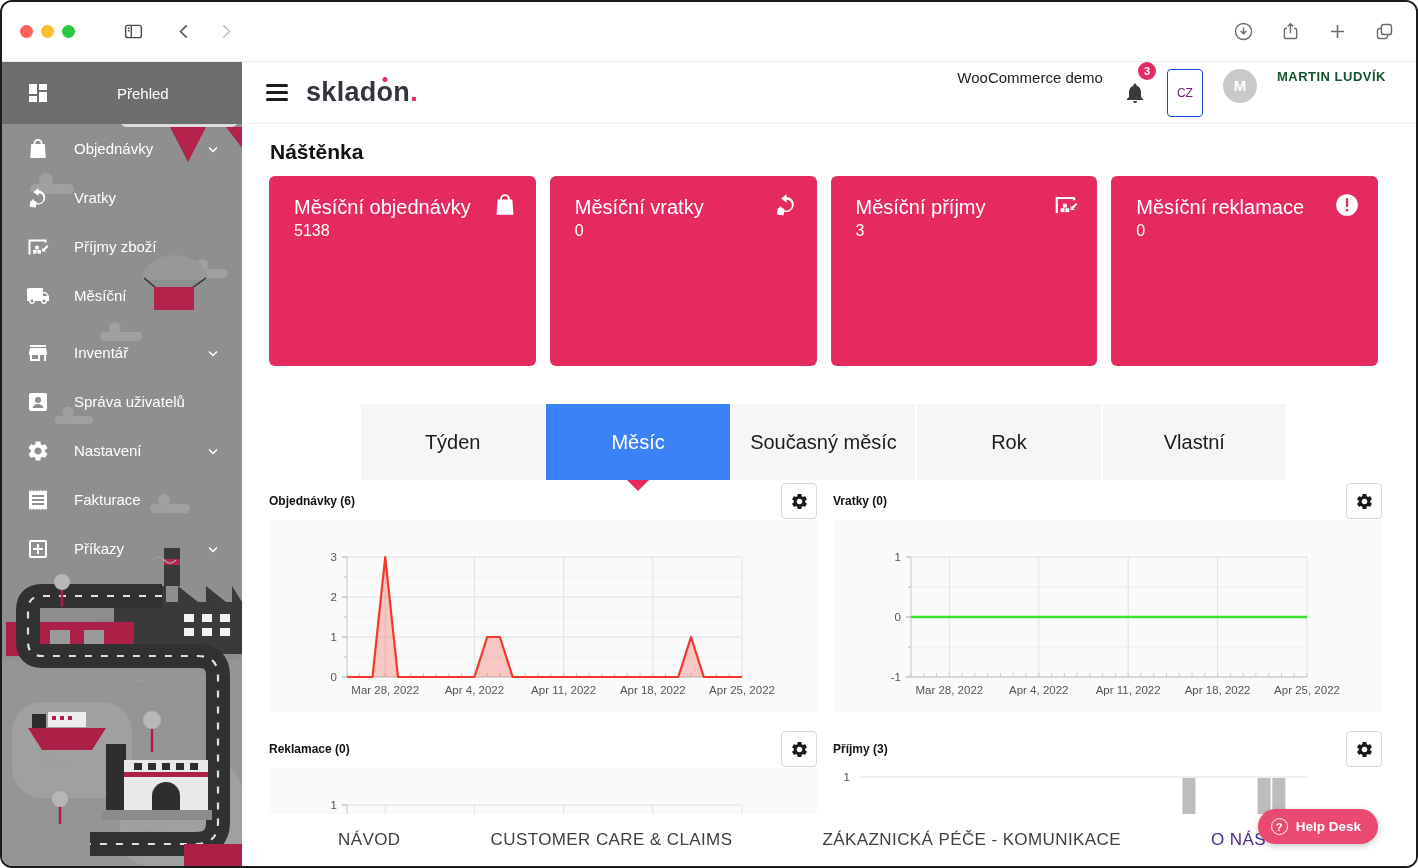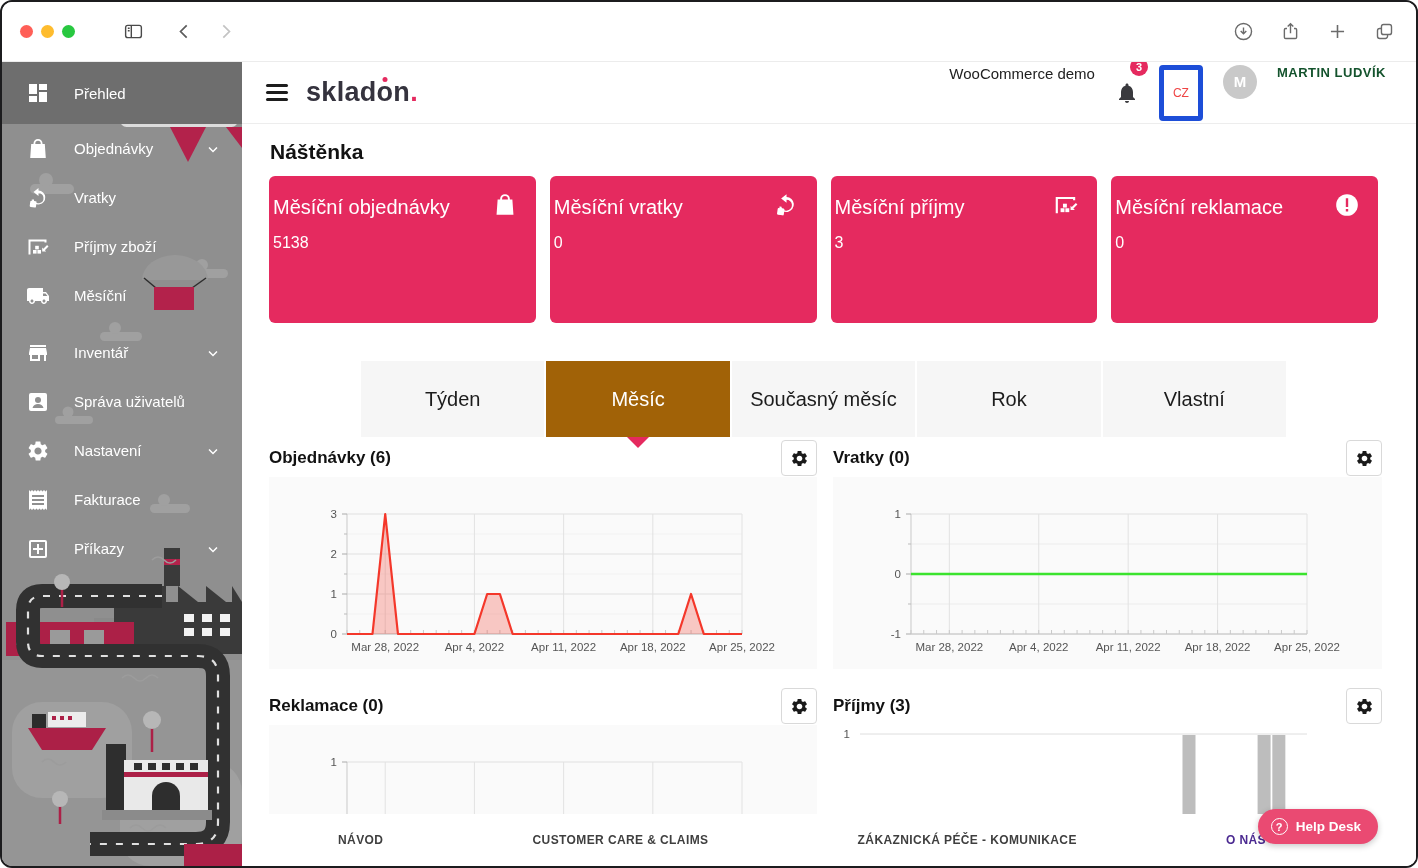--- a/index.html
+++ b/index.html
@@ -14,21 +14,21 @@
   .tb-toggle{margin-left:40px;color:#4a4a4a;}
   .tb-back{margin-left:30px;color:#5c5c5c;}
   .tb-fwd{margin-left:20px;color:#c3c3c3;}
   .tb-right{margin-left:auto;display:flex;align-items:center;gap:26px;color:#5f5f5f;}
   
   .body-row{display:flex;height:804px;}
   .sidebar{position:relative;width:240px;flex-shrink:0;background:#8f8f8f;overflow:hidden;}
   .side-illu{position:absolute;inset:0;pointer-events:none;}
   .side-nav{position:relative;z-index:1;}
   .side-item{height:49px;display:flex;align-items:center;padding:0 20px 0 24px;color:#fff;font-size:15px;cursor:pointer;}
-  .side-item.active{height:62px;background:#6e6e6e;}
+  .side-item.active{height:62px;background:#6e6e6e;gap:43px;}
   .side-item.gap{margin-top:8px;}
   .s-icon{width:24px;height:24px;flex-shrink:0;--cutout:#8f8f8f;}
   .side-item.active .s-icon{--cutout:#6e6e6e;}
   .s-icon svg{width:24px;height:24px;display:block;fill:#fff;}
   .s-label{margin-left:24px;white-space:nowrap;}
   .chev{margin-left:auto;}
   .chev svg{width:18px;height:18px;display:block;fill:#fff;}
   
   .content{position:relative;flex:1;background:#fff;overflow:hidden;}
   .appbar{height:62px;border-bottom:1px solid #ededed;display:flex;align-items:center;padding:0 30px 0 20px;}
@@ -36,49 +36,49 @@
   .hamburger span{width:22px;height:3px;background:#1d1d1d;border-radius:2px;}
   .logo{font-size:27px;font-weight:800;color:#35333e;letter-spacing:.3px;margin-left:14px;cursor:pointer;}
   .logo .o{position:relative;}
   .logo .o::after{content:'';position:absolute;width:5px;height:5px;border-radius:50%;background:#e52a5f;top:0px;left:50%;transform:translateX(-50%);}
   .logo .dot{color:#e52a5f;}
   .appbar-right{margin-left:auto;display:flex;gap:20px;}
   .store-name{font-size:15px;color:#212121;}
   .bell-wrap{position:relative;background:none;border:none;cursor:pointer;padding:0;}
   .bell-wrap svg{width:24px;height:24px;display:block;fill:#3a3a3e;}
   .badge{position:absolute;top:-7px;right:-9px;min-width:18px;height:18px;border-radius:9px;background:#e52a5f;color:#fff;font-size:11px;font-weight:bold;display:flex;align-items:center;justify-content:center;padding:0 4px;}
-  .lang-btn{border:5px solid #1d4ed8;border-radius:4px;background:#fff;padding:16px 9px;font-size:12px;color:#ef4444;cursor:pointer;font-family:inherit;}
+  .lang-btn{border:1px solid #1d4ed8;border-radius:4px;background:#fff;padding:16px 9px;font-size:12px;color:#701a75;cursor:pointer;font-family:inherit;}
   .avatar{width:34px;height:34px;border-radius:50%;background:#c9c9c9;color:#fff;font-weight:bold;font-size:15px;display:flex;align-items:center;justify-content:center;cursor:pointer;}
   .user-name{font-size:13px;font-weight:700;color:#14532d;letter-spacing:.5px;cursor:pointer;}
   
   .main{position:absolute;top:62px;left:0;right:0;bottom:0;overflow:hidden;padding:0 38px 0 27px;}
   .page-title{margin:16px 0 0 1px;font-size:21px;font-weight:bold;color:#121212;}
   .cards{display:grid;grid-template-columns:repeat(4,1fr);gap:14px;margin-top:12px;}
-  .kpi-card{position:relative;height:147px;background:#e52a5f;border-radius:6px;color:#fff;padding:16px 4px;--cutout:#e52a5f;}
+  .kpi-card{position:relative;height:190px;background:#e52a5f;border-radius:6px;color:#fff;padding:16px 25px;--cutout:#e52a5f;}
   .kpi-title{font-size:20px;line-height:30px;width:178px;}
-  .kpi-value{font-size:16px;margin-top:12px;}
+  .kpi-value{font-size:16px;}
   .kpi-icon{position:absolute;top:16px;right:18px;}
   .kpi-icon svg{width:26px;height:26px;display:block;fill:#fff;}
   .tabbar{margin:38px auto 0;width:925px;height:76px;display:flex;background:#f6f6f6;}
   .tab{flex:1;display:flex;align-items:center;justify-content:center;font-size:20px;color:#1c1c1c;cursor:pointer;position:relative;}
   .tab + .tab{border-left:2px solid #fff;}
-  .tab.active{background:#a16207;color:#fff;}
+  .tab.active{background:#3b82f6;color:#fff;}
   .tab.active::after{content:'';position:absolute;left:50%;bottom:-11px;transform:translateX(-50%);border:11px solid transparent;border-top-color:#e52a5f;border-bottom:0;}
   .charts{display:grid;grid-template-columns:1fr 1fr;column-gap:16px;row-gap:18px;margin-top:2px;}
   .panel-head{height:38px;display:flex;align-items:center;justify-content:space-between;}
-  .panel-title{font-size:17px;font-weight:bold;color:#121212;}
+  .panel-title{font-size:12px;font-weight:bold;color:#121212;}
   .gear-btn{width:36px;height:36px;background:#fff;border:1px solid #d9d9d9;border-radius:4px;display:flex;align-items:center;justify-content:center;cursor:pointer;}
   .gear-btn svg{width:19px;height:19px;fill:#1a1a1a;display:block;}
   .chart-box{background:#fafafa;height:192px;}
   .chart-box.tall{height:236px;}
   .chart-box.white{background:#fff;}
   .chart-box svg{display:block;}
   
   .footer{position:absolute;left:0;right:0;bottom:0;height:52px;background:#fff;display:flex;align-items:center;justify-content:space-between;padding:0 150px 0 96px;z-index:5;}
-  .f-link{font-size:12px;font-weight:bold;color:#3f3f3f;letter-spacing:.4px;cursor:pointer;white-space:nowrap;}
+  .f-link{font-size:17px;font-weight:normal;color:#3f3f3f;letter-spacing:.4px;cursor:pointer;white-space:nowrap;}
   .helpdesk{position:absolute;right:38px;bottom:22px;z-index:6;height:35px;border:none;border-radius:18px;background:#ea4a72;color:#fff;font-size:13.5px;font-weight:bold;font-family:inherit;display:flex;align-items:center;gap:8px;padding:0 17px 0 13px;cursor:pointer;box-shadow:0 2px 6px rgba(0,0,0,.22);}
   .q-circle{width:17px;height:17px;border:1.6px solid #fff;border-radius:50%;display:flex;align-items:center;justify-content:center;font-size:11px;font-weight:bold;}
 </style>
 </head>
 <body>
 
 <div class="window">
 
   <div class="titlebar">
     <div class="tl-dot tl-red"></div>

